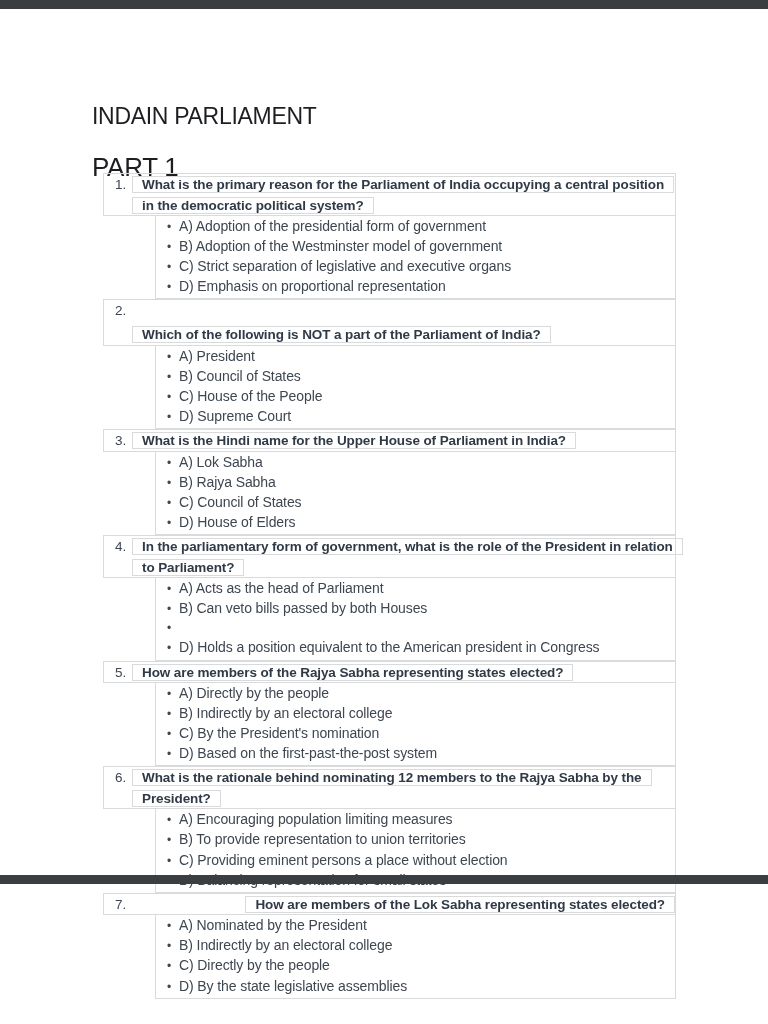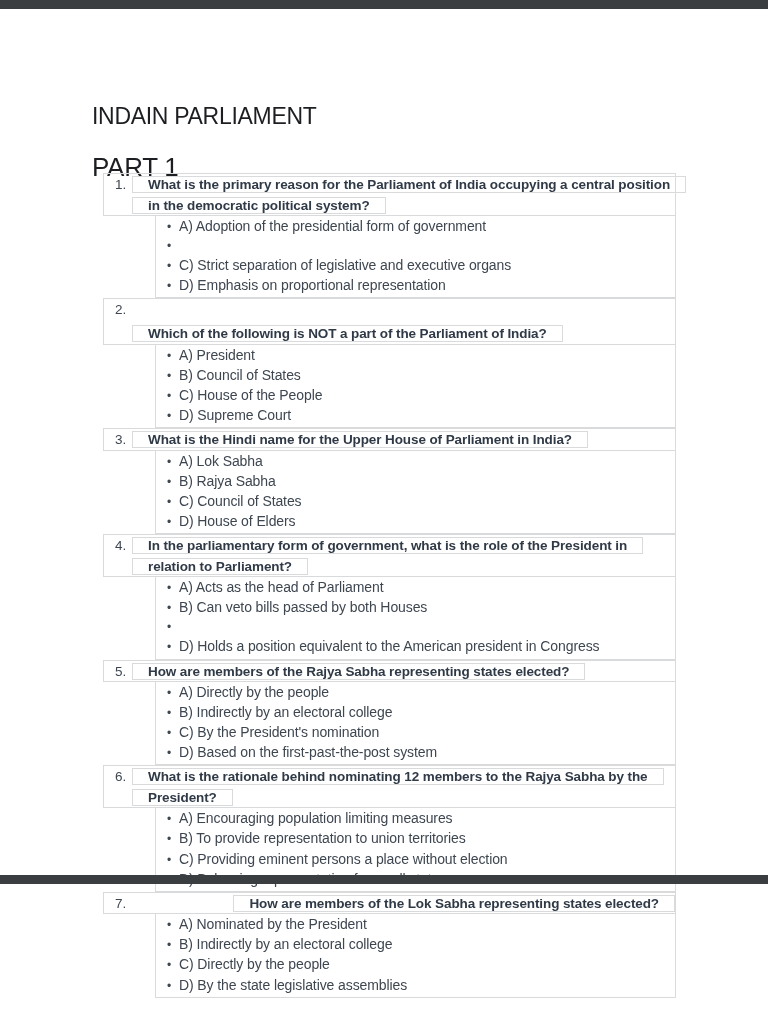--- a/index.html
+++ b/index.html
@@ -67,21 +67,21 @@
     font-size: 13.5px;
     color: #3e4650;
     padding-top: 1px;
   }
   .q-text {
     font-weight: 700;
     font-size: 13.5px;
     letter-spacing: -0.1px;
     color: #303a47;
     border: 1px solid #d8dadc;
-    padding: 0 15px;
+    padding: 0 9px;
     -webkit-box-decoration-break: clone;
     box-decoration-break: clone;
   }
   .options {
     margin-left: 52px;
     border: 1px solid #d8dadc;
     border-top: none;
     box-sizing: border-box;
     padding: 1px 0 1px 0;
   }
@@ -116,20 +116,21 @@
         <span class="q-num">1.</span>
         <div style="flex: 1 1 0%;"><span class="q-text">What is the primary reason for the Parliament of India occupying a central position in the democratic political system?</span></div>
       </div>
       <div class="options">
         <div class="option">
           <span class="bullet">•</span>
           <span class="opt-text">A) Adoption of the presidential form of government</span>
         </div>
         <div class="option">
           <span class="bullet">•</span>
+          <span class="opt-text">B) Adoption of the Westminster model of government</span>
         </div>
         <div class="option">
           <span class="bullet">•</span>
           <span class="opt-text">C) Strict separation of legislative and executive organs</span>
         </div>
         <div class="option">
           <span class="bullet">•</span>
           <span class="opt-text">D) Emphasis on proportional representation</span>
         </div>
       </div>

